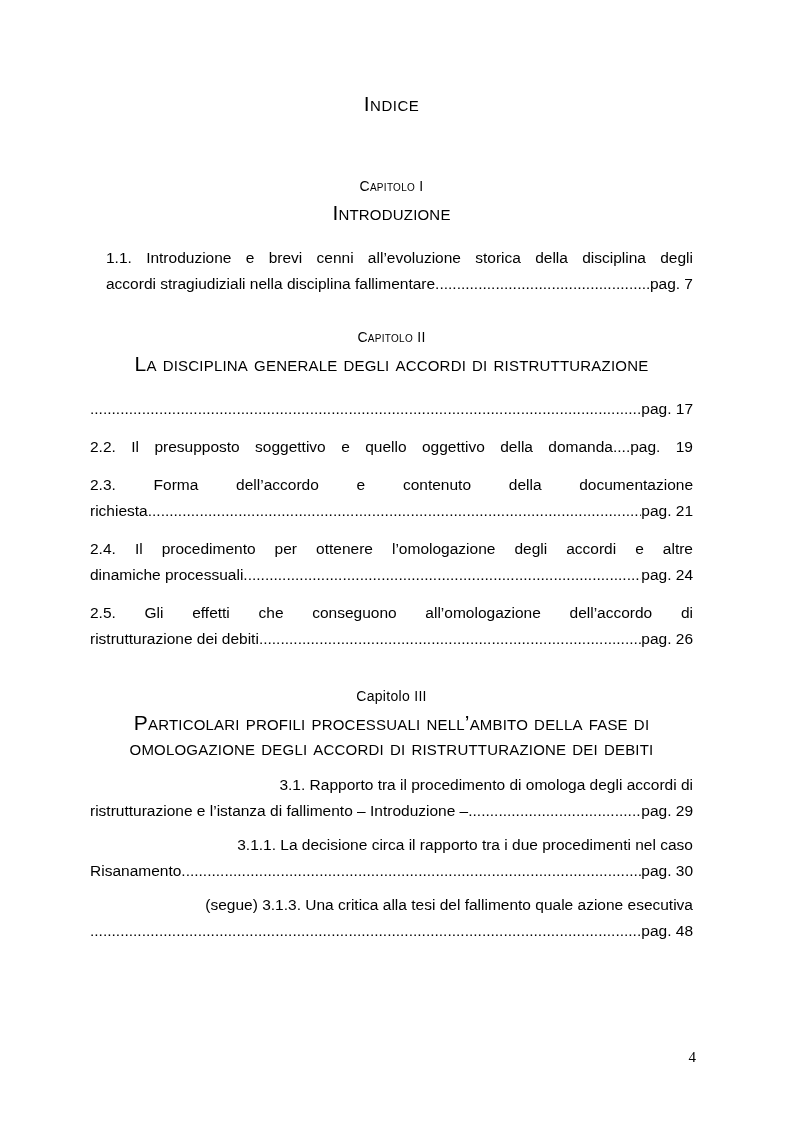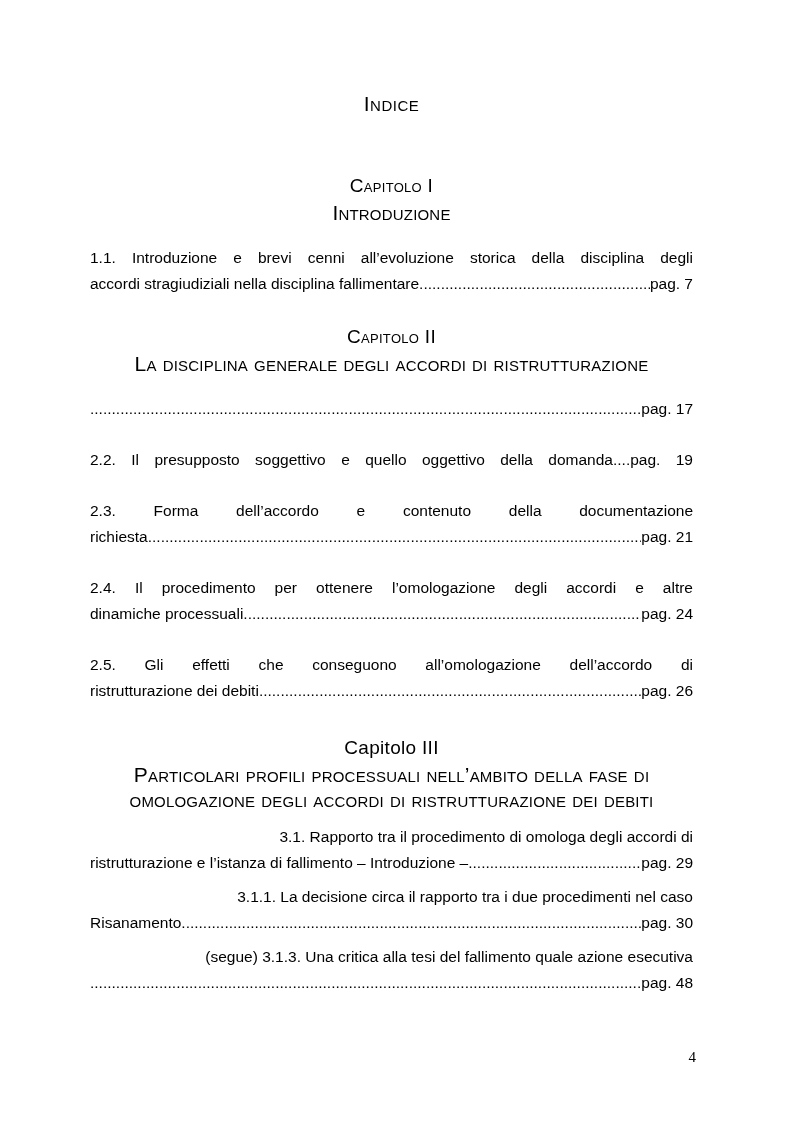--- a/index.html
+++ b/index.html
@@ -22,38 +22,38 @@
   }
   .toc-title {
     text-align: center;
     font-variant: small-caps;
     font-size: 21px;
     line-height: 24px;
     letter-spacing: 0.5px;
   }
   .chapter-title {
     text-align: center;
-    font-size: 19px;
+    font-size: 14px;
     line-height: 28px;
     letter-spacing: 0.3px;
   }
   .sc { font-variant: small-caps; }
   .chapter-sub {
     text-align: center;
     font-variant: small-caps;
     font-size: 21px;
     line-height: 25px;
     letter-spacing: 0.2px;
   }
   .ch1 { margin-top: 56px; }
   .ch2 { margin-top: 26px; }
   .ch3 { margin-top: 30px; }
 
-  .sec1 .entry { margin-top: 20px; }
-  .sec2 .entry { margin-top: 25px; }
+  .sec1 .entry { margin-top: 20px; margin-left: 16px; }
+  .sec2 .entry { margin-top: 12px; }
   .sec2 .entry.first { margin-top: 20px; }
   .sec3 .entry { margin-top: 8px; }
   .sec3 .entry.first { margin-top: 12px; }
 
   .ln { line-height: 26px; }
   .jl { text-align: justify; text-align-last: justify; }
   .ll { text-align: right; }
   .leaderline { display: flex; align-items: baseline; justify-content: space-between; }
   .leaderline .lt { flex: 0 0 auto; white-space: pre; }
   .leaderline .ld { flex: 1 1 0; min-width: 0; overflow: hidden; white-space: nowrap; }

